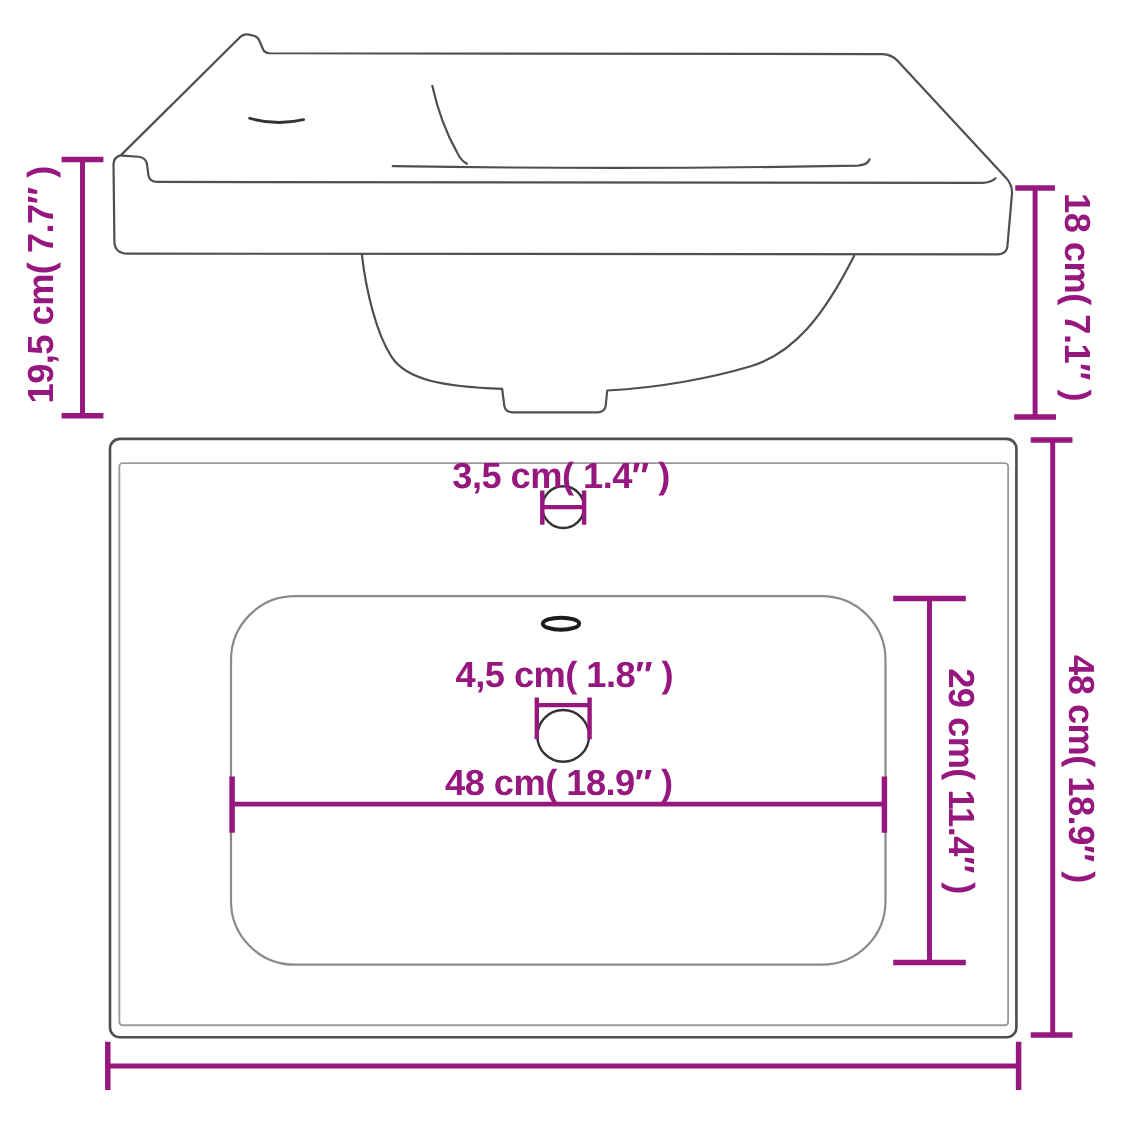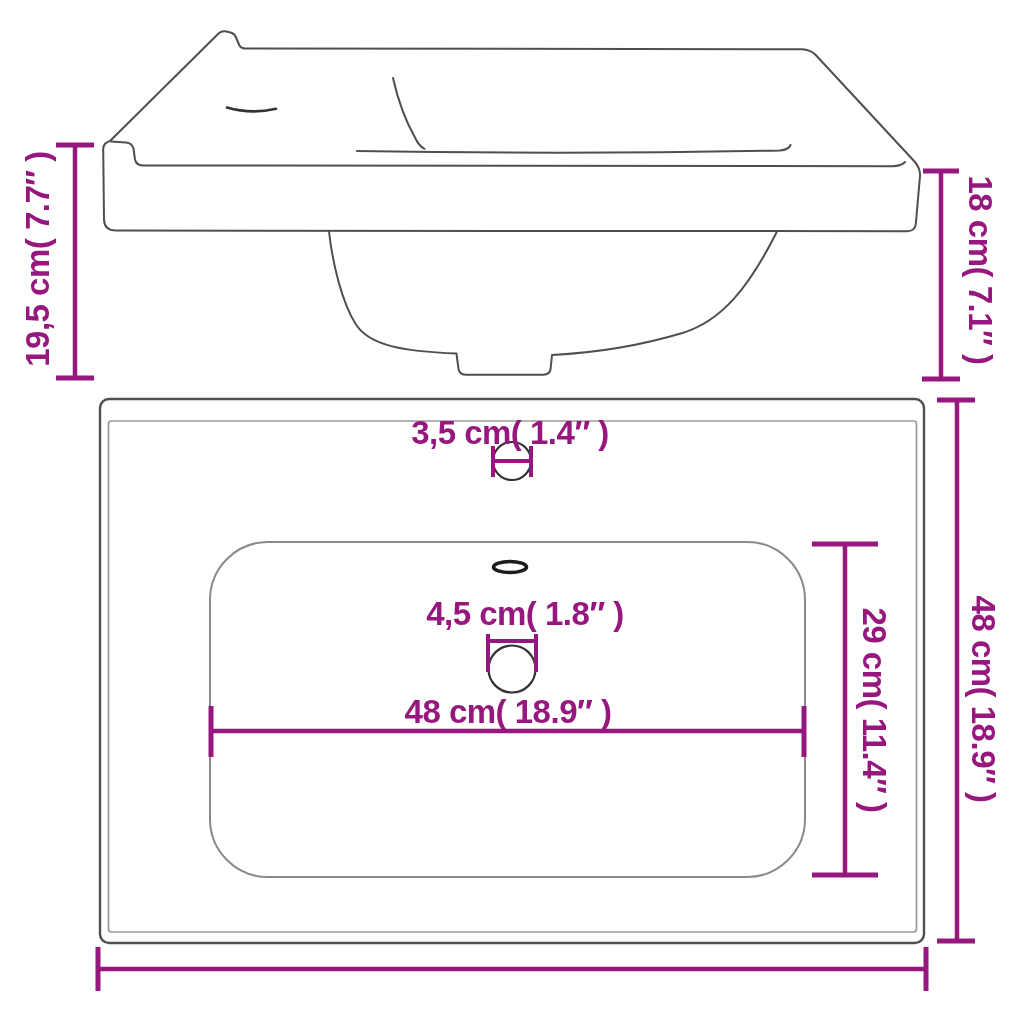--- a/index.html
+++ b/index.html
@@ -116,21 +116,21 @@
       </g>
     </g>
   </svg>
 
   <div class="dim-label rot-ccw" style="left:37px;top:259px;">19,5 cm( 7.7″ )</div>
 
   <div class="dim-label rot-cw" style="left:980px;top:270px;">18 cm( 7.1″ )</div>
 
   <div class="dim-label" style="left:510px;top:432px;">3,5 cm( 1.4″ )</div>
 
-  <div class="dim-label" style="left:513px;top:613px;margin-left:12px;">4,5 cm( 1.8″ )</div>
+  <div class="dim-label" style="left:513px;top:613px;">4,5 cm( 1.8″ )</div>
 
   <div class="dim-label" style="left:508px;top:711px;">48 cm( 18.9″ )</div>
 
   <div class="dim-label rot-cw" style="left:874px;top:710px;">29 cm( 11.4″ )</div>
 
   <div class="dim-label rot-cw" style="left:983px;top:699px;">48 cm( 18.9″ )</div>
 
 
 </div>
 

